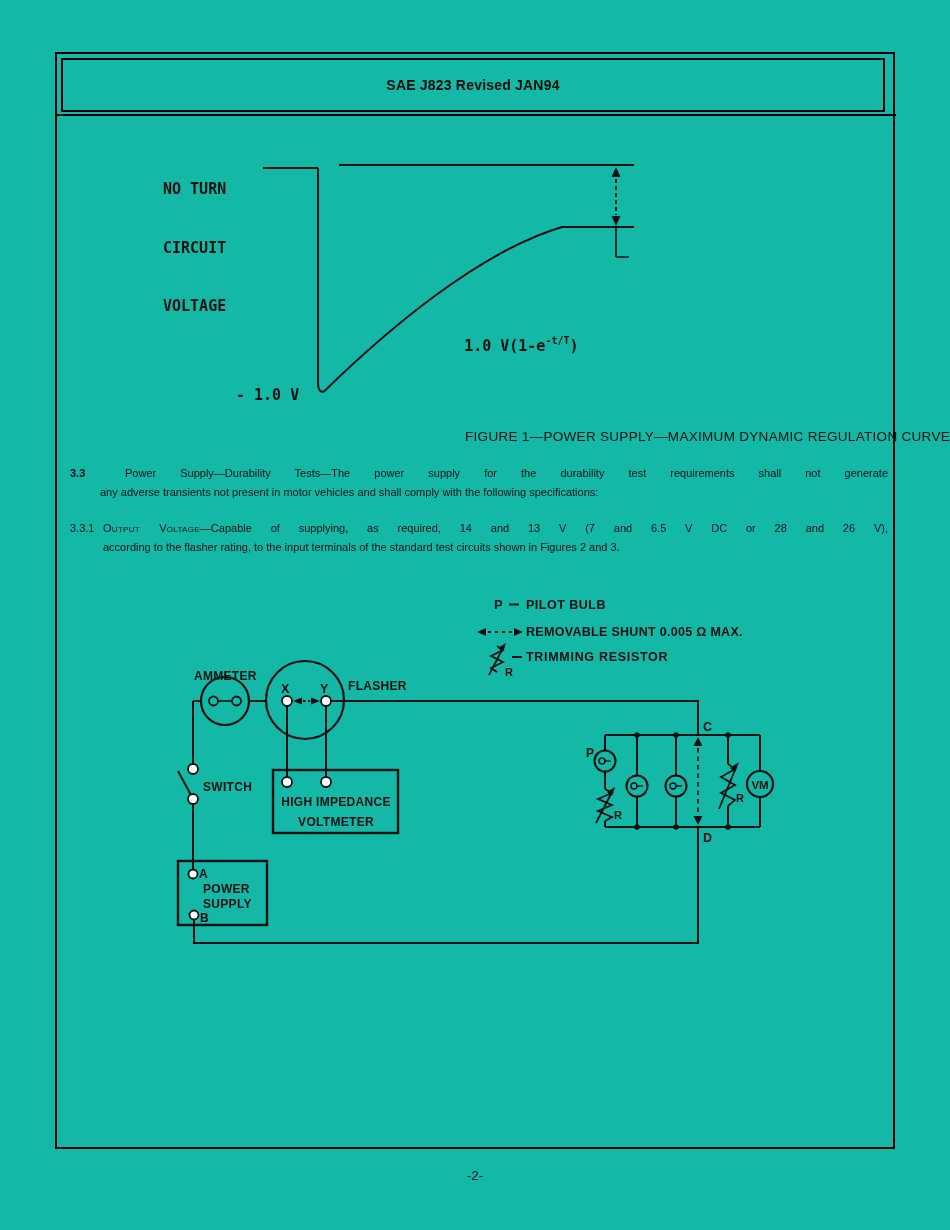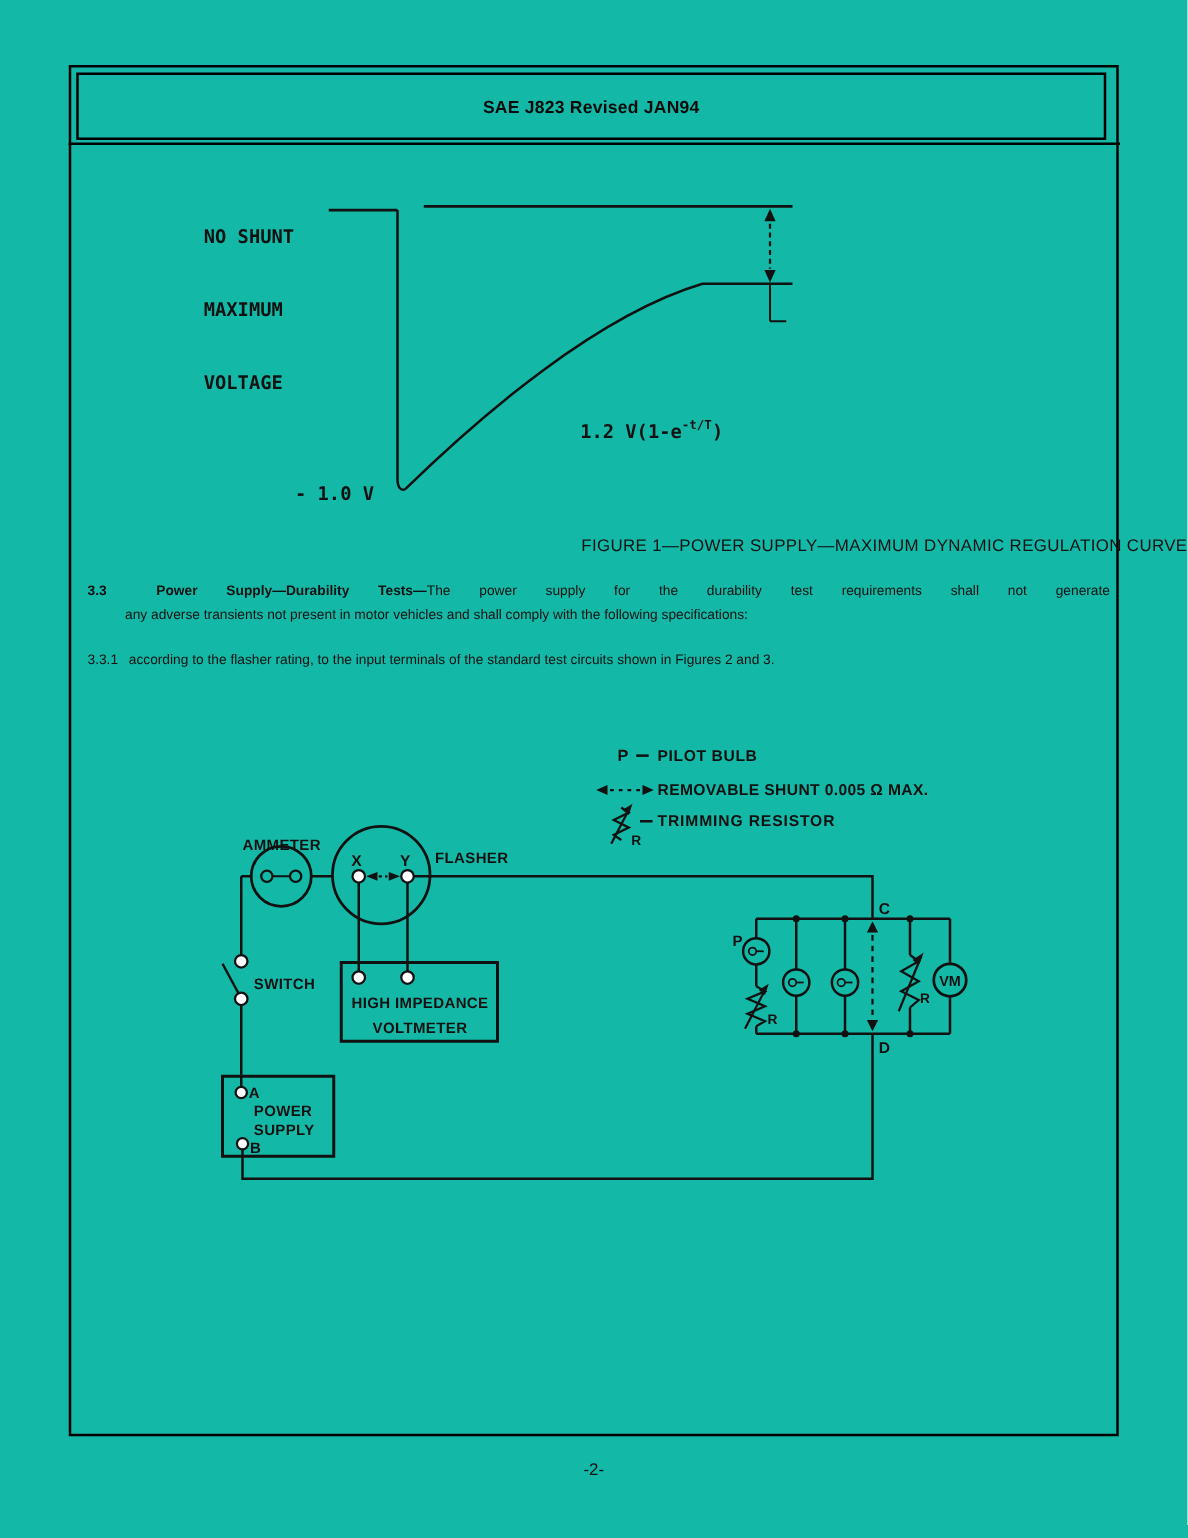--- a/index.html
+++ b/index.html
@@ -18,21 +18,21 @@
   .f1-eq sup{font-size:10px;position:relative;top:-1px;}
   
   .caption{left:0;width:950px;text-align:right;font-size:13.5px;letter-spacing:.3px;color:#111;}
   
   .section{left:70px;width:818px;font-size:11px;line-height:19px;color:#111;}
   .sec-num{position:absolute;left:0;top:0;font-weight:bold;}
   .sec-num.plain{font-weight:normal;}
   .sec-body{display:block;}
   .jline{text-align:justify;text-align-last:justify;}
   .nline{text-align:left;}
-  .bold{font-weight:bold;padding-left:25px;}
+  .bold{font-weight:normal;padding-left:25px;}
   .smallcaps{font-variant:small-caps;letter-spacing:.3px;}
   
   svg{position:absolute;overflow:visible;}
   svg text{font-family:"Liberation Sans",sans-serif;font-weight:bold;fill:#111;}
   .footer-num{left:0;width:950px;text-align:center;top:1168px;font-size:13.5px;color:#111;}
 </style>
 </head>
 <body>
 
 <div class="page">
@@ -54,42 +54,43 @@
     </g>
     <g>
       <polygon points="616,167 611.5,177 620.5,177" fill="#111"></polygon>
       <line x1="616" y1="179" x2="616" y2="215" stroke="#111" stroke-width="1.8" stroke-dasharray="4 3"></line>
       <polygon points="616,226 611.5,216 620.5,216" fill="#111"></polygon>
       <path d="M616 227 V257 M616 257 H629" stroke="#111" stroke-width="1.6" fill="none"></path>
     </g>
   </svg>
 
   <div class="abs mono" style="left:163px;top:141px;">
-    <div>NO SHUNT</div>
-    <div>MAXIMUM</div>
+    <div>NO TURN</div>
+    <div>CIRCUIT</div>
     <div>VOLTAGE</div>
   </div>
   <div class="abs mono f1-eq" style="left:428px;top:312px;">
-    <span>1.2 V(1-e</span><sup>-t/T</sup><span>)</span>
+    <span>1.0 V(1-e</span><sup>-t/T</sup><span>)</span>
   </div>
   <div class="abs mono" style="left:236px;top:386px;text-align:center;">- 1.0 V</div>
 
   <div class="abs caption" style="top:429px;">FIGURE 1—POWER SUPPLY—MAXIMUM DYNAMIC REGULATION CURVE</div>
 
   <div class="abs section" style="top:464px;">
     <span class="sec-num">3.3</span>
     <div class="sec-body" style="padding-left:30px;">
       <div class="jline"><span class="bold">Power Supply—Durability Tests—</span><span>The power supply for the durability test requirements shall not generate</span></div>
       <div class="nline">any adverse transients not present in motor vehicles and shall comply with the following specifications:</div>
     </div>
   </div>
 
   <div class="abs section" style="top:519px;">
     <span class="sec-num plain">3.3.1</span>
     <div class="sec-body" style="padding-left:33px;">
+      <div class="jline"><span class="smallcaps">Output Voltage</span><span>—Capable of supplying, as required, 14 and 13 V (7 and 6.5 V DC or 28 and 26 V),</span></div>
       <div class="nline">according to the flasher rating, to the input terminals of the standard test circuits shown in Figures 2 and 3.</div>
     </div>
   </div>
 
   <svg class="abs" style="left:140px;top:585px;" width="700" height="380" viewBox="140 585 700 380">
 
     <g>
       <text x="494" y="609" font-size="13">P</text>
       <line x1="509" y1="604.5" x2="519" y2="604.5" stroke="#111" stroke-width="2"></line>
       <text x="526" y="609" font-size="12.5" letter-spacing="0.5">PILOT BULB</text>

